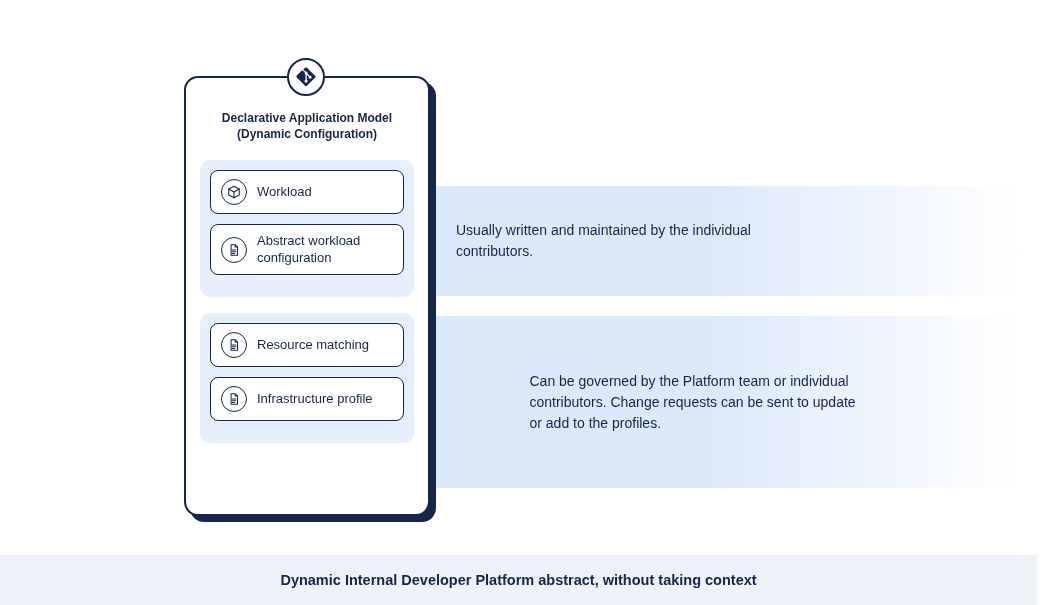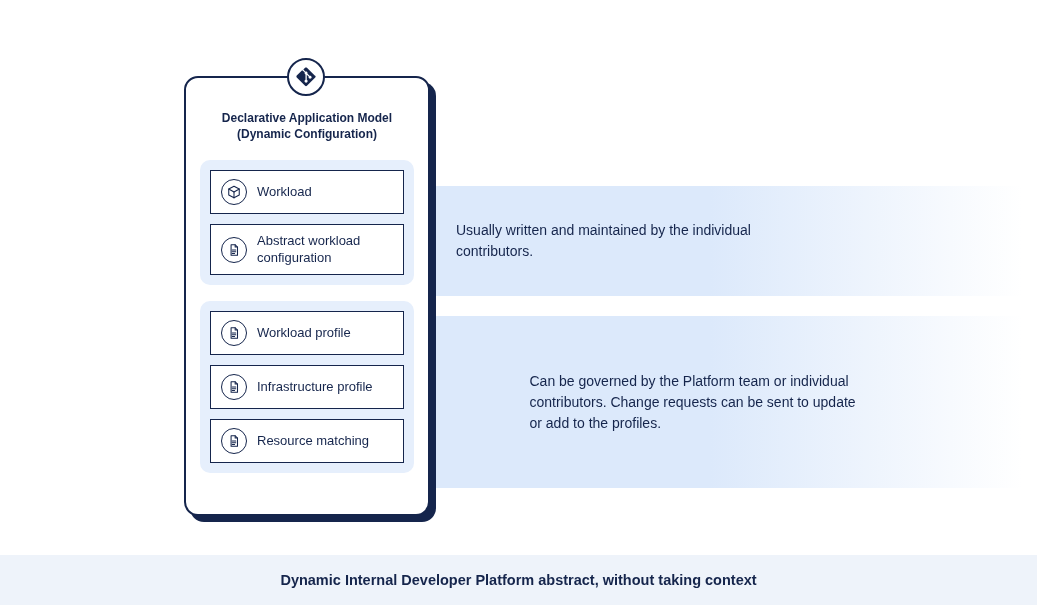--- a/index.html
+++ b/index.html
@@ -68,29 +68,29 @@
   
   .group {
     background: #e6effc;
     border-radius: 10px;
     padding: 10px;
     margin-bottom: 16px;
   }
   .item {
     background: #fff;
     border: 1.5px solid #15254c;
-    border-radius: 0;
+    border-radius: 8px;
     display: flex;
     align-items: center;
     gap: 10px;
     padding: 8px 10px;
     margin-bottom: 10px;
     min-height: 42px;
   }
-  .item:last-child { margin-bottom: 0; }
+  .item:last-child { margin-bottom: 12px; }
   .item .icn {
     width: 26px; height: 26px;
     border: 1.5px solid #15254c;
     border-radius: 50%;
     flex: 0 0 26px;
     display: flex; align-items: center; justify-content: center;
   }
   .item .icn svg { width: 14px; height: 14px; }
   .item-label {
     font-size: 13px;
@@ -197,41 +197,31 @@
 
     <div class="group">
       <div class="item">
         <span class="icn">
           <svg viewBox="0 0 24 24" fill="none" stroke="#15254c" stroke-width="1.8" stroke-linejoin="round" stroke-linecap="round">
             <path d="M7 3 H14 L18 7 V21 H7 Z"></path>
               <path d="M14 3 V7 H18"></path>
               <path d="M9 12 H15 M9 15 H15 M9 18 H13"></path>
           </svg>
         </span>
-        <span class="item-label">Workload profile</span>
+        <span class="item-label">Resource matching</span>
       </div>
       <div class="item">
         <span class="icn">
           <svg viewBox="0 0 24 24" fill="none" stroke="#15254c" stroke-width="1.8" stroke-linejoin="round" stroke-linecap="round">
             <path d="M7 3 H14 L18 7 V21 H7 Z"></path>
               <path d="M14 3 V7 H18"></path>
               <path d="M9 12 H15 M9 15 H15 M9 18 H13"></path>
           </svg>
         </span>
         <span class="item-label">Infrastructure profile</span>
-      </div>
-      <div class="item">
-        <span class="icn">
-          <svg viewBox="0 0 24 24" fill="none" stroke="#15254c" stroke-width="1.8" stroke-linejoin="round" stroke-linecap="round">
-            <path d="M7 3 H14 L18 7 V21 H7 Z"></path>
-              <path d="M14 3 V7 H18"></path>
-              <path d="M9 12 H15 M9 15 H15 M9 18 H13"></path>
-          </svg>
-        </span>
-        <span class="item-label">Resource matching</span>
       </div>
     </div>
   </div>
 
   <div class="head-icon">
     <svg viewBox="0 0 24 24" fill="#15254c">
       <path d="M23.1 10.9 13.1 0.9c-0.6-0.6-1.6-0.6-2.2 0L8.8 3l2.6 2.6c0.7-0.2 1.4 0 1.9 0.5 0.5 0.5 0.7 1.3 0.5 1.9l2.5 2.5c0.7-0.2 1.4 0 1.9 0.5 0.7 0.7 0.7 1.9 0 2.6-0.7 0.7-1.9 0.7-2.6 0-0.6-0.6-0.7-1.4-0.4-2.1l-2.3-2.3v6.1c0.2 0.1 0.4 0.2 0.5 0.4 0.7 0.7 0.7 1.9 0 2.6-0.7 0.7-1.9 0.7-2.6 0-0.7-0.7-0.7-1.9 0-2.6 0.2-0.2 0.4-0.3 0.6-0.4V8.9c-0.2-0.1-0.5-0.2-0.6-0.4-0.6-0.6-0.7-1.4-0.4-2.1L7.4 3.8 0.9 10.3c-0.6 0.6-0.6 1.6 0 2.2l10 10c0.6 0.6 1.6 0.6 2.2 0l10-10c0.6-0.6 0.6-1.6 0-2.2z"></path>
     </svg>
   </div>
 

